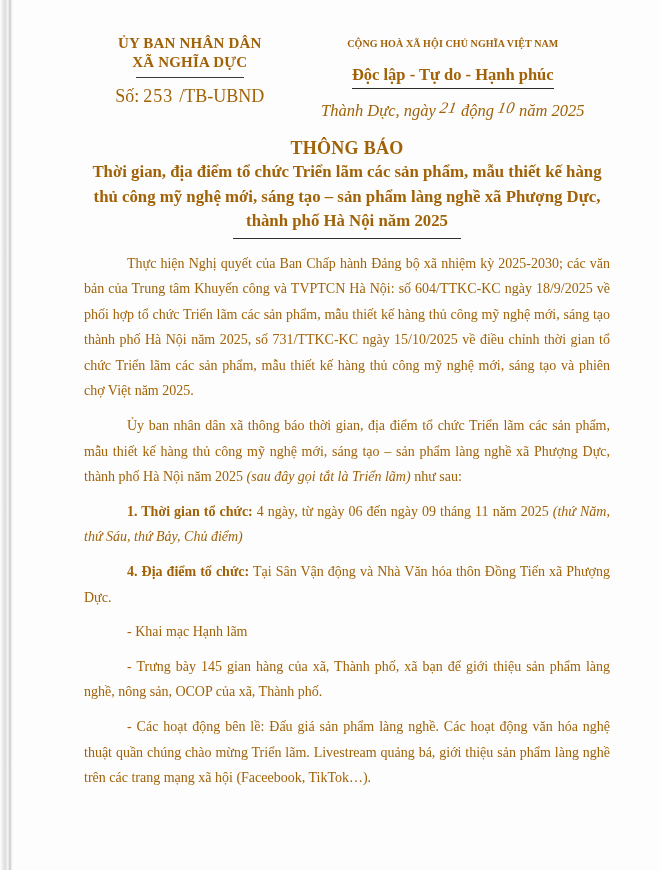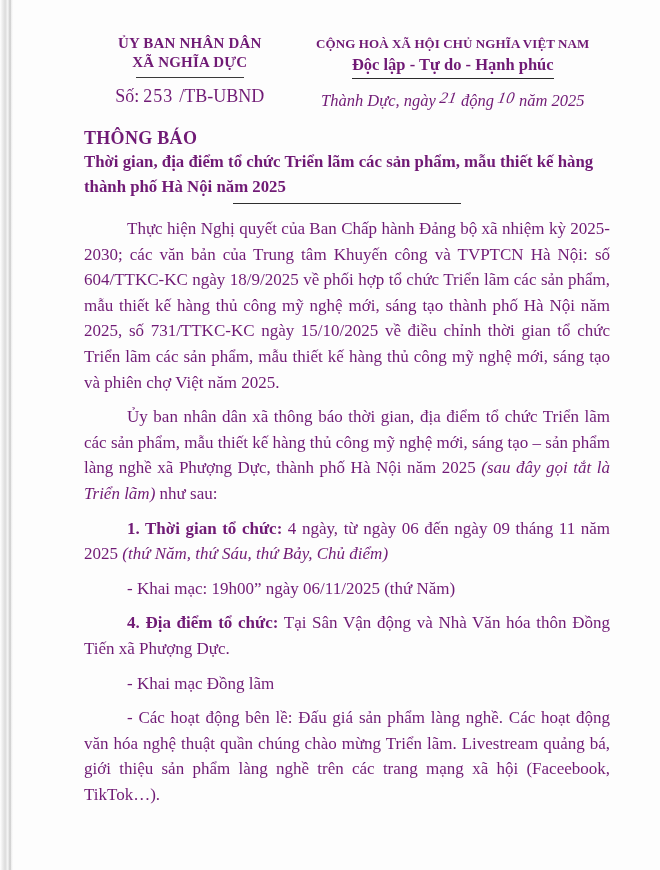--- a/index.html
+++ b/index.html
@@ -2,21 +2,21 @@
 <html><head>
 <meta charset="utf-8">
 <style>
   html, body { margin: 0; padding: 0; background: #ffffff; }
   .page {
     position: relative;
     width: 660px;
     height: 870px;
     background: #fdfdfd;
     font-family: "Liberation Serif", "DejaVu Serif", serif;
-    color: #701a75;
+    color: #a16207;
     overflow: hidden;
     box-sizing: border-box;
   }
   .scan-edge {
     position: absolute;
     left: 0; top: 0;
     width: 13px; height: 100%;
     background: linear-gradient(to right,
       #ffffff 0%, #ececec 20%, #dcdcdc 40%, #f6f6f6 60%, #c9c9c9 78%, #efefef 88%, #fdfdfd 100%);
   }
@@ -26,47 +26,47 @@
     box-sizing: border-box;
   }
   
   .header { display: flex; justify-content: space-between; align-items: flex-start; }
   .header-left  { width: 226px; text-align: center; }
   .header-right { width: 336px; text-align: center; }
   .org-line { font-weight: bold; font-size: 15px; line-height: 19px; letter-spacing: 0.2px; }
   .org-rule { width: 108px; border-top: 1.6px solid #3a3a3a; margin: 5px auto 8px auto; }
   .doc-number { font-size: 18px; white-space: nowrap; }
   .doc-number .num { padding: 0 6px 0 4px; letter-spacing: 1px; }
-  .national-line1 { font-weight: bold; font-size: 13px; line-height: 19px; letter-spacing: 0.1px; }
-  .motto-wrap { margin-top: 2px; }
+  .national-line1 { font-weight: bold; font-size: 10px; line-height: 19px; letter-spacing: 0.1px; }
+  .motto-wrap { margin-top: 12px; }
   .motto {
     display: inline-block;
     font-weight: bold; font-size: 16.5px;
     padding-bottom: 3px;
     border-bottom: 1.7px solid #2a2a2a;
   }
   .place-date { margin-top: 12px; font-style: italic; font-size: 16.5px; white-space: nowrap; }
   .hand {
     display: inline-block;
     font-style: italic;
     transform: skewX(-10deg);
     position: relative; top: -3px;
     padding: 0 4px;
     font-size: 16px;
     letter-spacing: 0.5px;
   }
   
-  .title-block { margin-top: 15px; }
+  .title-block { margin-top: 15px; text-align: center; }
   .doc-title { font-weight: bold; font-size: 18px; line-height: 24px; letter-spacing: 0.3px; }
   .doc-subtitle-line { font-weight: bold; font-size: 16.8px; line-height: 24.5px; }
   .title-rule { width: 228px; border-top: 1.6px solid #2f2f2f; margin: 4px auto 0 auto; }
   
   .body-block { margin-top: 12px; }
   .para {
-    font-size: 17px;
+    font-size: 14px;
     line-height: 25.6px;
     text-align: justify;
     text-indent: 43px;
     margin: 0 0 9px 0;
   }
   .para b { font-weight: bold; }
   .it { font-style: italic; }
   .section-head { font-weight: bold; margin-top: 26px; }
 </style>
 </head>
@@ -94,35 +94,36 @@
         </div>
         <div class="place-date">
           <span>Thành Dực, ngày</span><span class="hand">21</span><span>động</span><span class="hand">10</span><span>năm 2025</span>
         </div>
       </div>
     </div>
 
     <div class="title-block">
       <div class="doc-title">THÔNG BÁO</div>
       <div class="doc-subtitle-line">Thời gian, địa điểm tổ chức Triển lãm các sản phẩm, mẫu thiết kế hàng</div>
+      <div class="doc-subtitle-line">thủ công mỹ nghệ mới, sáng tạo – sản phẩm làng nghề xã Phượng Dực,</div>
       <div class="doc-subtitle-line">thành phố Hà Nội năm 2025</div>
       <div class="title-rule"></div>
     </div>
 
     <div class="body-block">
 
       <p class="para">Thực hiện Nghị quyết của Ban Chấp hành Đảng bộ xã nhiệm kỳ 2025-2030; các văn bản của Trung tâm Khuyến công và TVPTCN Hà Nội: số 604/TTKC-KC ngày 18/9/2025 về phối hợp tổ chức Triển lãm các sản phẩm, mẫu thiết kế hàng thủ công mỹ nghệ mới, sáng tạo thành phố Hà Nội năm 2025, số 731/TTKC-KC ngày 15/10/2025 về điều chỉnh thời gian tổ chức Triển lãm các sản phẩm, mẫu thiết kế hàng thủ công mỹ nghệ mới, sáng tạo và phiên chợ Việt năm 2025.</p>
 
       <p class="para"><span>Ủy ban nhân dân xã thông báo thời gian, địa điểm tổ chức Triển lãm các sản phẩm, mẫu thiết kế hàng thủ công mỹ nghệ mới, sáng tạo – sản phẩm làng nghề xã Phượng Dực, thành phố Hà Nội năm 2025 </span><span class="it">(sau đây gọi tắt là Triển lãm)</span><span> như sau:</span></p>
 
       <p class="para"><b class="section-head">1. Thời gian tổ chức:</b><span> 4 ngày, từ ngày 06 đến ngày 09 tháng 11 năm 2025 </span><span class="it">(thứ Năm, thứ Sáu, thứ Bảy, Chủ điểm)</span></p>
 
-      <p class="para">- Khai mạc: 19h00” ngày 06/11/2025 (thứ Năm)</p>
 
       <p class="para"><b class="section-head">4. Địa điểm tổ chức:</b><span> Tại Sân Vận động và Nhà Văn hóa thôn Đồng Tiến xã Phượng Dực.</span></p>
 
 
-      <p class="para">- Khai mạc Đồng lãm</p>
+      <p class="para">- Khai mạc Hạnh lãm</p>
+      <p class="para">- Trưng bày 145 gian hàng của xã, Thành phố, xã bạn để giới thiệu sản phẩm làng nghề, nông sản, OCOP của xã, Thành phố.</p>
       <p class="para">- Các hoạt động bên lề: Đấu giá sản phẩm làng nghề. Các hoạt động văn hóa nghệ thuật quần chúng chào mừng Triển lãm. Livestream quảng bá, giới thiệu sản phẩm làng nghề trên các trang mạng xã hội (Faceebook, TikTok…).</p>
 
     </div>
   </div>
 </div>
 
 </body></html>

